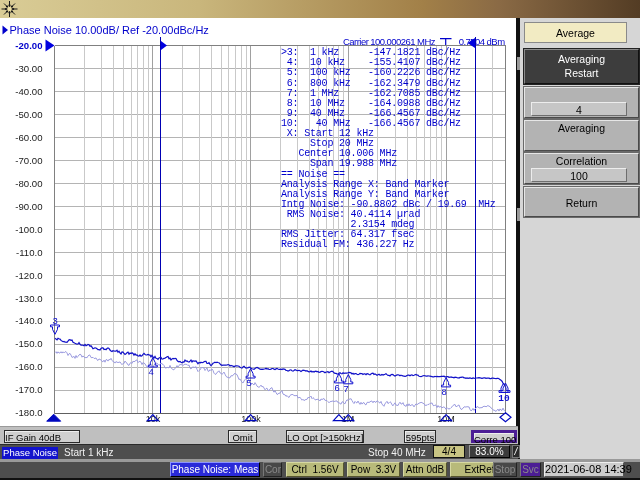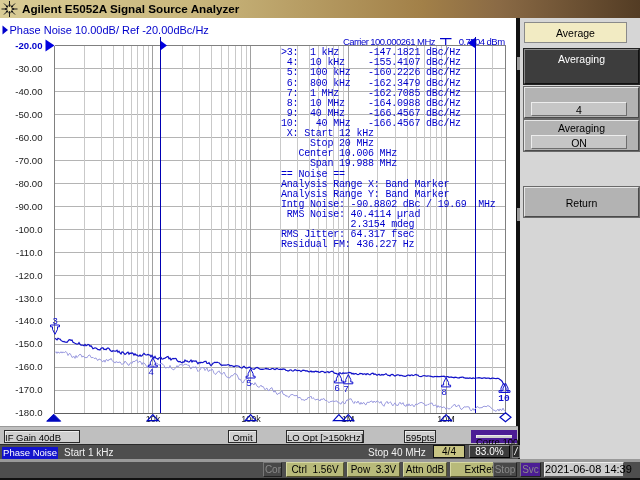--- a/index.html
+++ b/index.html
@@ -6,40 +6,44 @@
 <body>
 <div style="position:absolute;left:0;top:18px;width:516px;height:444px;background:#fff"></div>
 <div style="position:absolute;left:516px;top:18px;width:4px;height:444px;background:#111"></div>
 <div style="position:absolute;left:517px;top:57px;width:3px;height:13px;background:#999"></div>
 <div style="position:absolute;left:517px;top:208px;width:3px;height:13px;background:#999"></div>
 
 <div style="position:absolute;left:520px;top:18px;width:120px;height:444px;background:#d6d6d6">
  <div style="position:absolute;left:4px;top:4px;right:13px;height:21px;background:#f2ebc3;border:1px solid #8a8a8a;font:10.5px 'Liberation Sans';color:#000;text-align:center;line-height:20px">Average</div>
  <div style="position:absolute;left:4px;top:31px;right:1px;height:35px;background:#3d3d3d;border-top:1px solid #8a8a8a;border-left:1px solid #8a8a8a;border-right:1px solid #111;border-bottom:1px solid #111;outline:1px solid #222;color:#fff;font:10.5px 'Liberation Sans';text-align:center">
    <div style="margin-top:3px">Averaging</div>
+      <div style="margin-top:2px">Restart</div>
     </div>
  <div style="position:absolute;left:4px;top:69px;right:1px;height:31px;background:#b3b3b3;border-top:1px solid #e6e6e6;border-left:1px solid #e6e6e6;border-right:1px solid #4a4a4a;border-bottom:1px solid #4a4a4a;outline:1px solid #6a6a6a;font:10.5px 'Liberation Sans';color:#000;text-align:center">
       <div style="position:absolute;left:6px;right:11px;top:14px;height:14px;background:#c6c6c6;border-top:1px solid #ededed;border-left:1px solid #ededed;border-right:1px solid #6e6e6e;border-bottom:1px solid #6e6e6e;font:10.5px 'Liberation Sans';text-align:center;line-height:14px">4</div>
     </div>
  <div style="position:absolute;left:4px;top:102px;right:1px;height:31px;background:#b3b3b3;border-top:1px solid #e6e6e6;border-left:1px solid #e6e6e6;border-right:1px solid #4a4a4a;border-bottom:1px solid #4a4a4a;outline:1px solid #6a6a6a;font:10.5px 'Liberation Sans';color:#000;text-align:center">
       <div style="margin-top:1px">Averaging</div>
-      <div style="position:absolute;left:6px;right:11px;top:14px;height:14px;background:#c6c6c6;border-top:1px solid #ededed;border-left:1px solid #ededed;border-right:1px solid #6e6e6e;border-bottom:1px solid #6e6e6e;font:10.5px 'Liberation Sans';text-align:center;line-height:14px">ON</div>
+    </div>
+ <div style="position:absolute;left:4px;top:135px;right:1px;height:31px;background:#b3b3b3;border-top:1px solid #e6e6e6;border-left:1px solid #e6e6e6;border-right:1px solid #4a4a4a;border-bottom:1px solid #4a4a4a;outline:1px solid #6a6a6a;font:10.5px 'Liberation Sans';color:#000;text-align:center">
+      <div style="margin-top:1px">Correlation</div>
+      <div style="position:absolute;left:6px;right:11px;top:14px;height:14px;background:#c6c6c6;border-top:1px solid #ededed;border-left:1px solid #ededed;border-right:1px solid #6e6e6e;border-bottom:1px solid #6e6e6e;font:10.5px 'Liberation Sans';text-align:center;line-height:14px">100</div>
     </div>
  <div style="position:absolute;left:4px;top:169px;right:1px;height:30px;background:#b3b3b3;border-top:1px solid #e6e6e6;border-left:1px solid #e6e6e6;border-right:1px solid #4a4a4a;border-bottom:1px solid #4a4a4a;outline:1px solid #6a6a6a;font:10.5px 'Liberation Sans';color:#000;text-align:center">
       <div style="margin-top:7px">
         <div style="margin-top:9px">Return</div>
       </div>
     </div>
 </div>
 <div style="position:absolute;left:0;top:426px;width:518px;height:18px;background:#bfbfbf;border-top:1px solid #9a9a9a">
     <div style="position:absolute;left:4px;top:3px;width:76px;height:13px;background:#cfcfcf;border:1px solid #2a2a2a;box-shadow:inset 1px 1px 0 #ededed;font:9.5px 'Liberation Sans';color:#000;line-height:13px;white-space:nowrap">IF Gain 40dB</div>
     <div style="position:absolute;left:228px;top:3px;width:29px;height:13px;background:#cfcfcf;border:1px solid #2a2a2a;box-shadow:inset 1px 1px 0 #ededed;font:9.5px 'Liberation Sans';color:#000;text-align:center;line-height:13px;white-space:nowrap">Omit</div>
     <div style="position:absolute;left:286px;top:3px;width:78px;height:13px;background:#cfcfcf;border:1px solid #2a2a2a;box-shadow:inset 1px 1px 0 #ededed;font:9.5px 'Liberation Sans';color:#000;text-align:center;line-height:13px;white-space:nowrap">LO Opt [&gt;150kHz]</div>
     <div style="position:absolute;left:404px;top:3px;width:32px;height:13px;background:#cfcfcf;border:1px solid #2a2a2a;box-shadow:inset 1px 1px 0 #ededed;font:9.5px 'Liberation Sans';color:#000;text-align:center;line-height:13px;white-space:nowrap">595pts</div>
-    <div style="position:absolute;left:471px;top:3px;width:46px;height:13px;background:#cfcfcf;border:5px solid #4c1d95;box-shadow:inset 1px 1px 0 #ededed;font:9.5px 'Liberation Sans';color:#000;text-align:left;line-height:13px;white-space:nowrap">Corre 100</div>
+    <div style="position:absolute;left:471px;top:3px;width:46px;height:13px;background:#cfcfcf;border:3px solid #4c1d95;box-shadow:inset 1px 1px 0 #ededed;font:9.5px 'Liberation Sans';color:#000;text-align:left;line-height:13px;white-space:nowrap">Corre 100</div>
   </div>
 
 <div style="position:absolute;left:0;top:444px;width:518px;height:15px;background:#4e4e4e;border-top:1px solid #2a2a2a">
  <div style="position:absolute;left:2px;top:2px;width:56px;height:12px;background:#1212cc;color:#fff;font:9.5px 'Liberation Sans';text-align:center;line-height:12px;white-space:nowrap">Phase Noise</div>
  <div style="position:absolute;left:64px;top:1px;font:10px 'Liberation Sans';color:#f0f0f0;line-height:13px">Start 1 kHz</div>
  <div style="position:absolute;left:368px;top:1px;font:10px 'Liberation Sans';color:#f0f0f0;line-height:13px">Stop 40 MHz</div>
  <div style="position:absolute;left:433px;top:0;width:32px;height:13px;background:#c9c584;border:1px solid #111;color:#000;font:10px 'Liberation Sans';text-align:center;line-height:12px">4/4</div>
  <div style="position:absolute;left:469px;top:0;width:41px;height:13px;background:#3c3c3c;border-top:1px solid #9a9a9a;border-left:1px solid #9a9a9a;border-right:1px solid #000;border-bottom:1px solid #000;color:#fff;font:10px 'Liberation Sans';text-align:center;line-height:12px">83.0%</div>
  <div style="position:absolute;left:512px;top:0;width:8px;height:13px;background:#2a2a2a;border:1px solid #777;color:#fff;font:italic 10px 'Liberation Sans';text-align:center;line-height:11px">/</div>
 </div>
@@ -195,23 +199,23 @@
         <circle cx="9.5" cy="12.6" r="1.1"></circle>
    <circle cx="5.9" cy="9" r="1.1"></circle>
         <circle cx="13.1" cy="9" r="1.1"></circle>
    <circle cx="7" cy="6.5" r="1.1"></circle>
         <circle cx="12" cy="6.5" r="1.1"></circle>
    <circle cx="7" cy="11.5" r="1.1"></circle>
         <circle cx="12" cy="11.5" r="1.1"></circle>
   </g>
   <circle cx="9.5" cy="9" r="2.2" fill="#ecdfa4"></circle>
  </svg>
- <span style="position:absolute;left:22px;top:2px;font:bold 11.7px 'Liberation Sans';color:#000">Agilent E5052A Signal Source Analyzer</span>
 </div>
 <div style="position:absolute;left:0;top:462px;width:640px;height:18px;background:#4e4e4e;border-bottom:2px solid #111">
+    <div style="position:absolute;left:170px;top:0;width:90px;height:15px;background:#2a2ad8;border-top:1px solid #8a92ff;border-left:1px solid #8a92ff;border-right:1px solid #000;border-bottom:1px solid #000;font:10px 'Liberation Sans';color:#fff;text-align:center;line-height:13px;white-space:nowrap">Phase Noise: Meas</div>
     <div style="position:absolute;left:263px;top:0;width:19px;height:15px;background:#484848;border-top:1px solid #777;border-left:1px solid #777;border-right:1px solid #222;border-bottom:1px solid #222;font:10px 'Liberation Sans';color:#8a8a8a;text-align:right;line-height:13px;white-space:nowrap">Cor</div>
     <div style="position:absolute;left:286px;top:0;width:58px;height:15px;background:#b8ba7a;border-top:1px solid #d6d8a2;border-left:1px solid #d6d8a2;border-right:1px solid #55542e;border-bottom:1px solid #55542e;font:10px 'Liberation Sans';color:#000;text-align:center;line-height:13px;white-space:nowrap">Ctrl&nbsp;&nbsp;1.56V</div>
     <div style="position:absolute;left:347px;top:0;width:53px;height:15px;background:#b8ba7a;border-top:1px solid #d6d8a2;border-left:1px solid #d6d8a2;border-right:1px solid #55542e;border-bottom:1px solid #55542e;font:10px 'Liberation Sans';color:#000;text-align:center;line-height:13px;white-space:nowrap">Pow&nbsp;&nbsp;3.3V</div>
     <div style="position:absolute;left:403px;top:0;width:44px;height:15px;background:#b8ba7a;border-top:1px solid #d6d8a2;border-left:1px solid #d6d8a2;border-right:1px solid #55542e;border-bottom:1px solid #55542e;font:10px 'Liberation Sans';color:#000;text-align:center;line-height:13px;white-space:nowrap">Attn 0dB</div>
     <div style="position:absolute;left:450px;top:0;width:59px;height:15px;background:#b8ba7a;border-top:1px solid #d6d8a2;border-left:1px solid #d6d8a2;border-right:1px solid #55542e;border-bottom:1px solid #55542e;font:10px 'Liberation Sans';color:#000;text-align:center;line-height:13px;white-space:nowrap">ExtRef</div>
     <div style="position:absolute;left:493px;top:0;width:24px;height:15px;background:#484848;border-top:1px solid #777;border-left:1px solid #777;border-right:1px solid #222;border-bottom:1px solid #222;font:10px 'Liberation Sans';color:#8a8a8a;text-align:center;line-height:13px;white-space:nowrap">Stop</div>
     <div style="position:absolute;left:520px;top:0;width:21px;height:15px;background:#4c1d95;border-top:1px solid #777;border-left:1px solid #777;border-right:1px solid #222;border-bottom:1px solid #222;font:10px 'Liberation Sans';color:#8a8a8a;text-align:center;line-height:13px;white-space:nowrap">Svc</div>
     <div style="position:absolute;left:544px;top:0;width:80px;height:15px;background:#cccccc;border-top:1px solid #eeeeee;border-left:1px solid #eeeeee;border-right:1px solid #555;border-bottom:1px solid #555;font:11px 'Liberation Sans';color:#000;text-align:center;line-height:13px;white-space:nowrap">2021-06-08 14:39</div>
   </div>
 </body></html>

